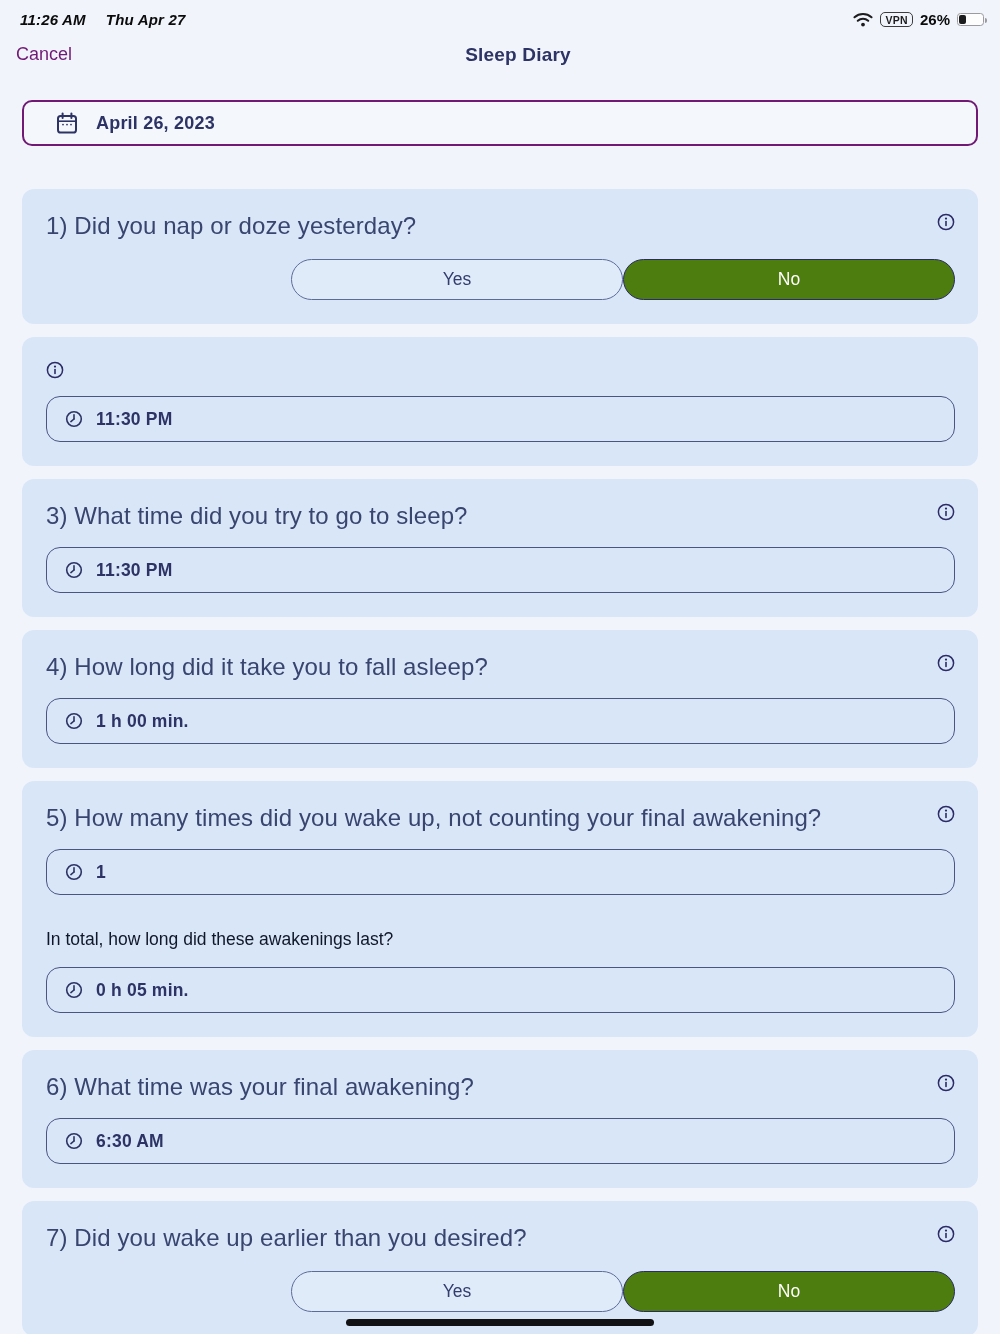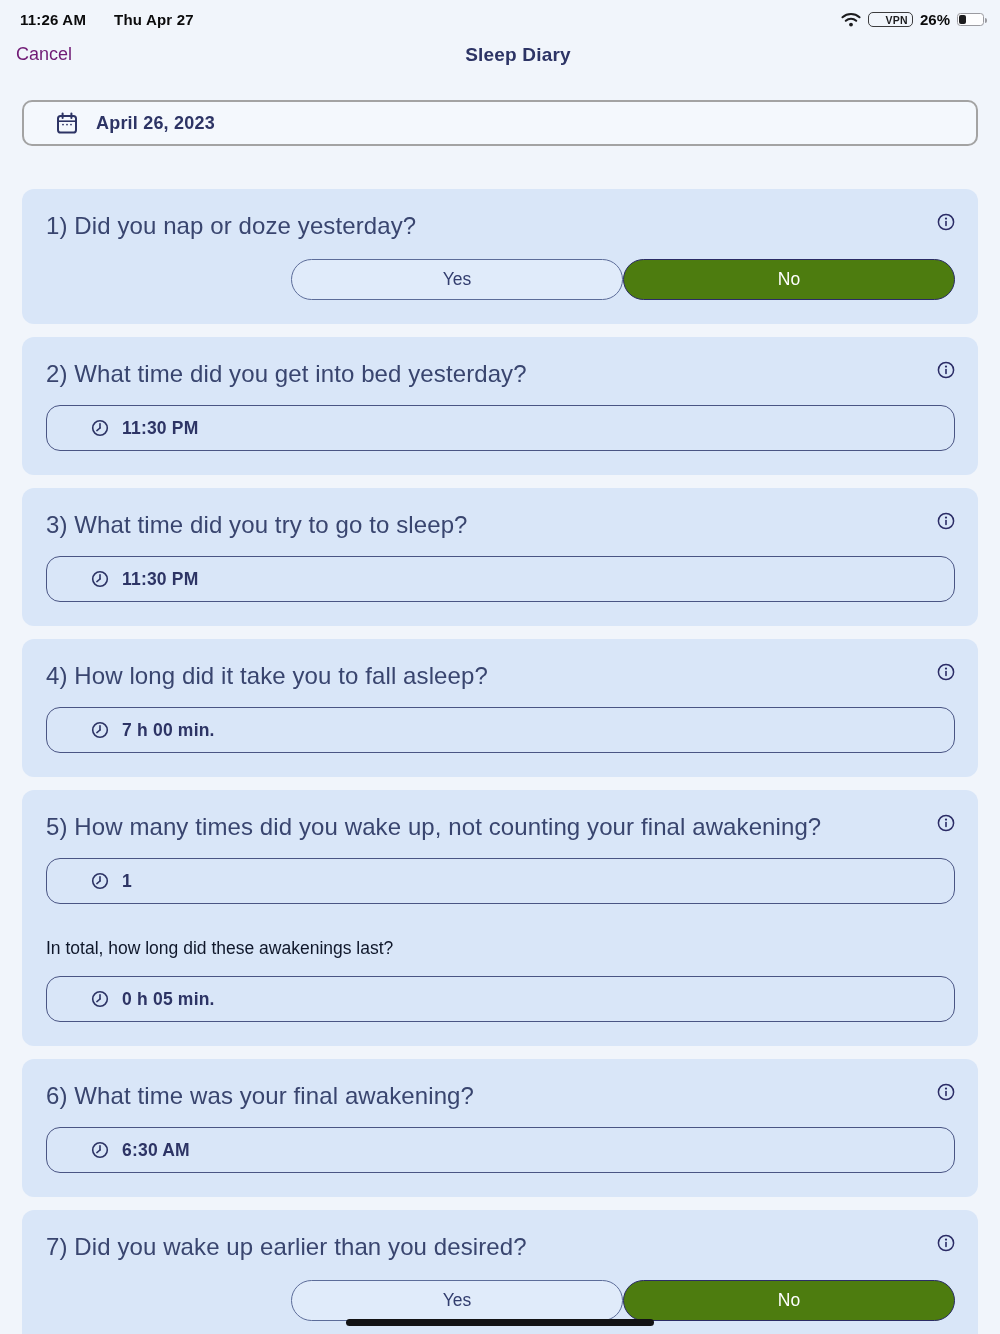--- a/index.html
+++ b/index.html
@@ -13,29 +13,29 @@
 
   
   .status-bar {
     height: 30px;
     display: flex;
     align-items: center;
     justify-content: space-between;
     padding: 8px 16px 0 20px;
     color: #0b0b0c;
   }
-  .status-left { display: flex; gap: 28px; font-size: 15px; font-weight: 700; letter-spacing: 0.2px; }
+  .status-left { display: flex; gap: 20px; font-size: 15px; font-weight: 700; letter-spacing: 0.2px; font-style: italic; }
   .status-right { display: flex; align-items: center; gap: 7px; }
   .wifi-svg { width: 20px; height: 15px; }
   .vpn-badge {
     border: 1.6px solid #3c3c3e;
     border-radius: 5px;
     font-size: 10.5px;
     font-weight: 700;
-    padding: 1px 4px 0 16px;
+    padding: 1px 4px 0 4px;
     color: #1c1c1e;
     letter-spacing: 0.3px;
   }
   .battery-pct { font-size: 15px; font-weight: 600; }
   .battery {
     width: 27px; height: 13px;
     border: 1px solid #9a9aa0;
     border-radius: 3.5px;
     background: #fdfdfe;
     position: relative;
@@ -72,21 +72,21 @@
     font-size: 19px; font-weight: 700;
     color: #2d3465;
     letter-spacing: 0.2px;
     padding-left: 36px;
   }
 
   
   .date-field {
     margin: 22px 22px 0 22px;
     height: 46px;
-    border: 2px solid #a3a3a3;
+    border: 2px solid #701a75;
     border-radius: 10px;
     display: flex;
     align-items: center;
     padding-left: 32px;
     gap: 18px;
     background: #f4f8fd;
     cursor: pointer;
   }
   .date-field .value {
     font-size: 18px; font-weight: 700; color: #2d3465; letter-spacing: 0.2px;
@@ -146,21 +146,21 @@
     color: #ffffff;
   }
 
   .input-field {
     margin-top: 17px;
     height: 46px;
     border: 1.6px solid #4a5584;
     border-radius: 14px;
     display: flex;
     align-items: center;
-    padding-left: 44px;
+    padding-left: 18px;
     gap: 13px;
     cursor: pointer;
     background: transparent;
   }
   .input-field .value {
     font-size: 17.5px; font-weight: 700; color: #2d3465; letter-spacing: 0.2px;
   }
   .sub-label {
     margin-top: 34px;
     font-size: 17.5px;
@@ -253,21 +253,20 @@
       </button>
     </div>
     <div class="yesno-row">
       <button class="pill-btn unselected">Yes</button>
       <button class="pill-btn selected">No</button>
     </div>
   </div>
 
   <div class="card">
     <div class="q-row">
-      <span class="q-label">2) What time did you get into bed yesterday?</span>
       <button class="info-btn">
         <svg class="info-svg" width="18" height="18" viewBox="0 0 18 18">
             <use href="#ico-info"></use>
           </svg>
       </button>
     </div>
     <div class="input-field">
       <svg class="clock-svg" width="18" height="18" viewBox="0 0 18 18">
           <use href="#ico-clock"></use>
         </svg>
@@ -298,21 +297,21 @@
       <button class="info-btn">
         <svg class="info-svg" width="18" height="18" viewBox="0 0 18 18">
             <use href="#ico-info"></use>
           </svg>
       </button>
     </div>
     <div class="input-field">
       <svg class="clock-svg" width="18" height="18" viewBox="0 0 18 18">
           <use href="#ico-clock"></use>
         </svg>
-      <span class="value">7 h 00 min.</span>
+      <span class="value">1 h 00 min.</span>
     </div>
   </div>
 
   <div class="card">
     <div class="q-row">
       <span class="q-label">5) How many times did you wake up, not counting your final awakening?</span>
       <button class="info-btn">
         <svg class="info-svg" width="18" height="18" viewBox="0 0 18 18">
             <use href="#ico-info"></use>
           </svg>

